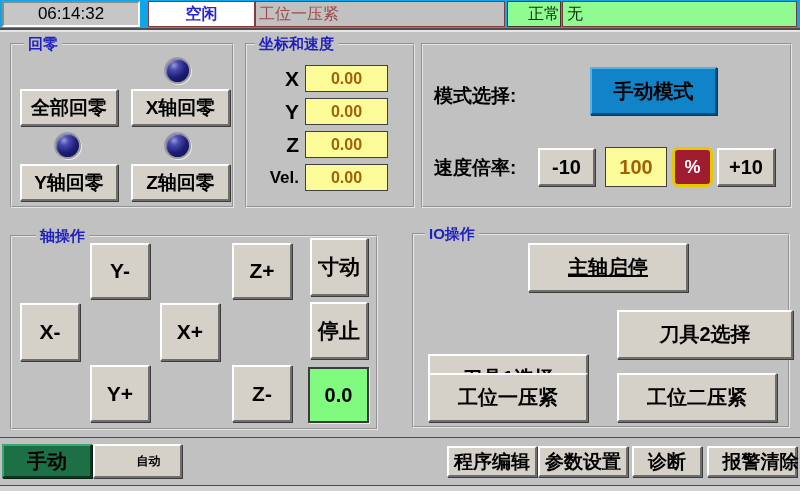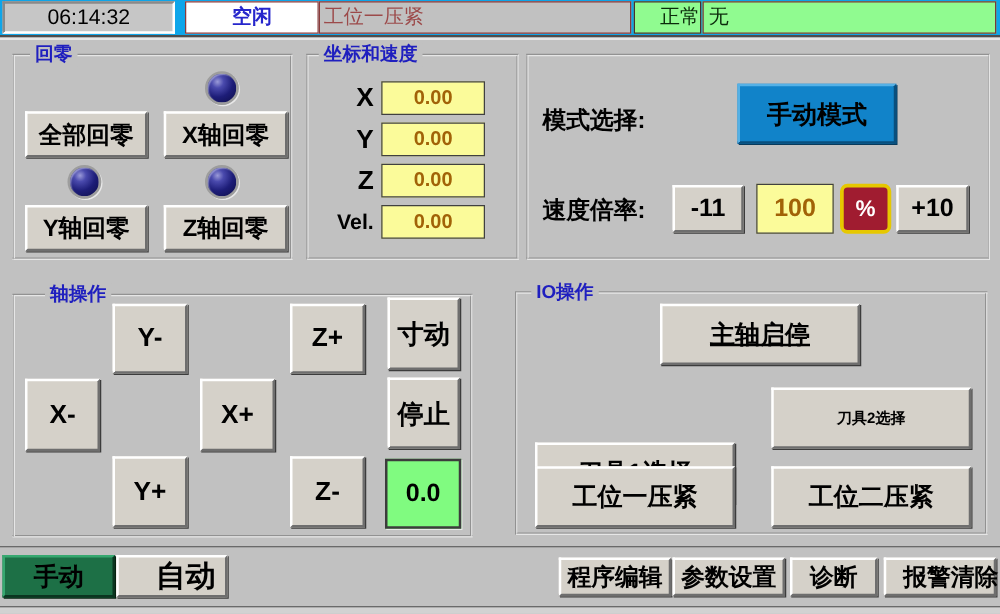--- a/index.html
+++ b/index.html
@@ -94,21 +94,21 @@
     <div class="coord-label" style="left:2px; top:88px; width:50px; font-size:21px;">Z</div>
     <div class="val-yellow" style="left:58px; top:86px; width:83px; height:27px;">0.00</div>
     <div class="coord-label" style="left:2px; top:123px; width:50px; font-size:17px;">Vel.</div>
     <div class="val-yellow" style="left:58px; top:119px; width:83px; height:27px;">0.00</div>
   </div>
 
   <div class="gbox" style="left:421px; top:43px; width:371px; height:165px;">
     <div class="plain-label" style="left:11px; top:38px; font-size:19px;">模式选择:</div>
     <div class="btn btn-blue" style="left:167px; top:22px; width:127px; height:48px; font-size:20px;">手动模式</div>
     <div class="plain-label" style="left:11px; top:110px; font-size:19px;">速度倍率:</div>
-    <div class="btn" style="left:115px; top:103px; width:57px; height:38px; font-size:20px;">-11</div>
+    <div class="btn" style="left:115px; top:103px; width:57px; height:38px; font-size:20px;">-10</div>
     <div class="val-yellow" style="left:182px; top:102px; width:62px; height:40px; font-size:20px;">100</div>
     <div class="pct-box" style="left:249px; top:102px; width:41px; height:40px;">%</div>
     <div class="btn" style="left:294px; top:103px; width:58px; height:38px; font-size:20px;">+10</div>
   </div>
 
   <div class="gbox" style="left:10px; top:235px; width:368px; height:195px;">
     <div class="gbox-title" style="left:24px;">轴操作</div>
     <div class="btn" style="left:78px;  top:6px;   width:60px; height:56px; font-size:21px;">Y-</div>
     <div class="btn" style="left:220px; top:6px;   width:60px; height:56px; font-size:21px;">Z+</div>
     <div class="btn" style="left:298px; top:1px;   width:58px; height:58px; font-size:21px;">寸动</div>
@@ -117,29 +117,29 @@
     <div class="btn" style="left:298px; top:65px;  width:58px; height:57px; font-size:21px;">停止</div>
     <div class="btn" style="left:78px;  top:128px; width:60px; height:57px; font-size:21px;">Y+</div>
     <div class="btn" style="left:220px; top:128px; width:60px; height:57px; font-size:21px;">Z-</div>
     <div class="step-box" style="left:296px; top:130px; width:61px; height:56px;">0.0</div>
   </div>
 
   <div class="gbox" style="left:412px; top:233px; width:378px; height:195px;">
     <div class="gbox-title" style="left:11px;">IO操作</div>
     <div class="btn" style="left:114px; top:8px;   width:160px; height:49px; font-size:20px;text-decoration:underline;">主轴启停</div>
     <div class="btn" style="left:14px;  top:75px;  width:160px; height:49px; font-size:20px;margin-top:44px;">刀具1选择</div>
-    <div class="btn" style="left:203px; top:75px;  width:160px; height:49px; font-size:12px;">刀具2选择</div>
+    <div class="btn" style="left:203px; top:75px;  width:176px; height:49px; font-size:20px;">刀具2选择</div>
     <div class="btn" style="left:14px;  top:138px; width:160px; height:49px; font-size:20px;">工位一压紧</div>
     <div class="btn" style="left:203px; top:138px; width:160px; height:49px; font-size:20px;">工位二压紧</div>
   </div>
 
   <div class="main-sep"></div>
   <div class="botbar">
     <div class="btn btn-green" style="left:2px;   top:6px; width:90px; height:34px; font-size:20px;">手动</div>
-    <div class="btn" style="left:93px;  top:6px; width:89px; height:34px; font-size:24px;padding-left:22px;">自动</div>
+    <div class="btn" style="left:93px;  top:6px; width:89px; height:34px; font-size:12px;padding-left:22px;">自动</div>
     <div class="btn" style="left:447px; top:8px; width:90px; height:31px; font-size:19px;">程序编辑</div>
     <div class="btn" style="left:538px; top:8px; width:90px; height:31px; font-size:19px;">参数设置</div>
     <div class="btn" style="left:632px; top:8px; width:70px; height:31px; font-size:19px;">诊断</div>
     <div class="btn" style="left:707px; top:8px; width:90px; height:31px; font-size:19px;padding-left:17px;">报警清除</div>
   </div>
   <div class="bot-sep"></div>
   <div class="bot-strip"></div>
 
 </div>
 

